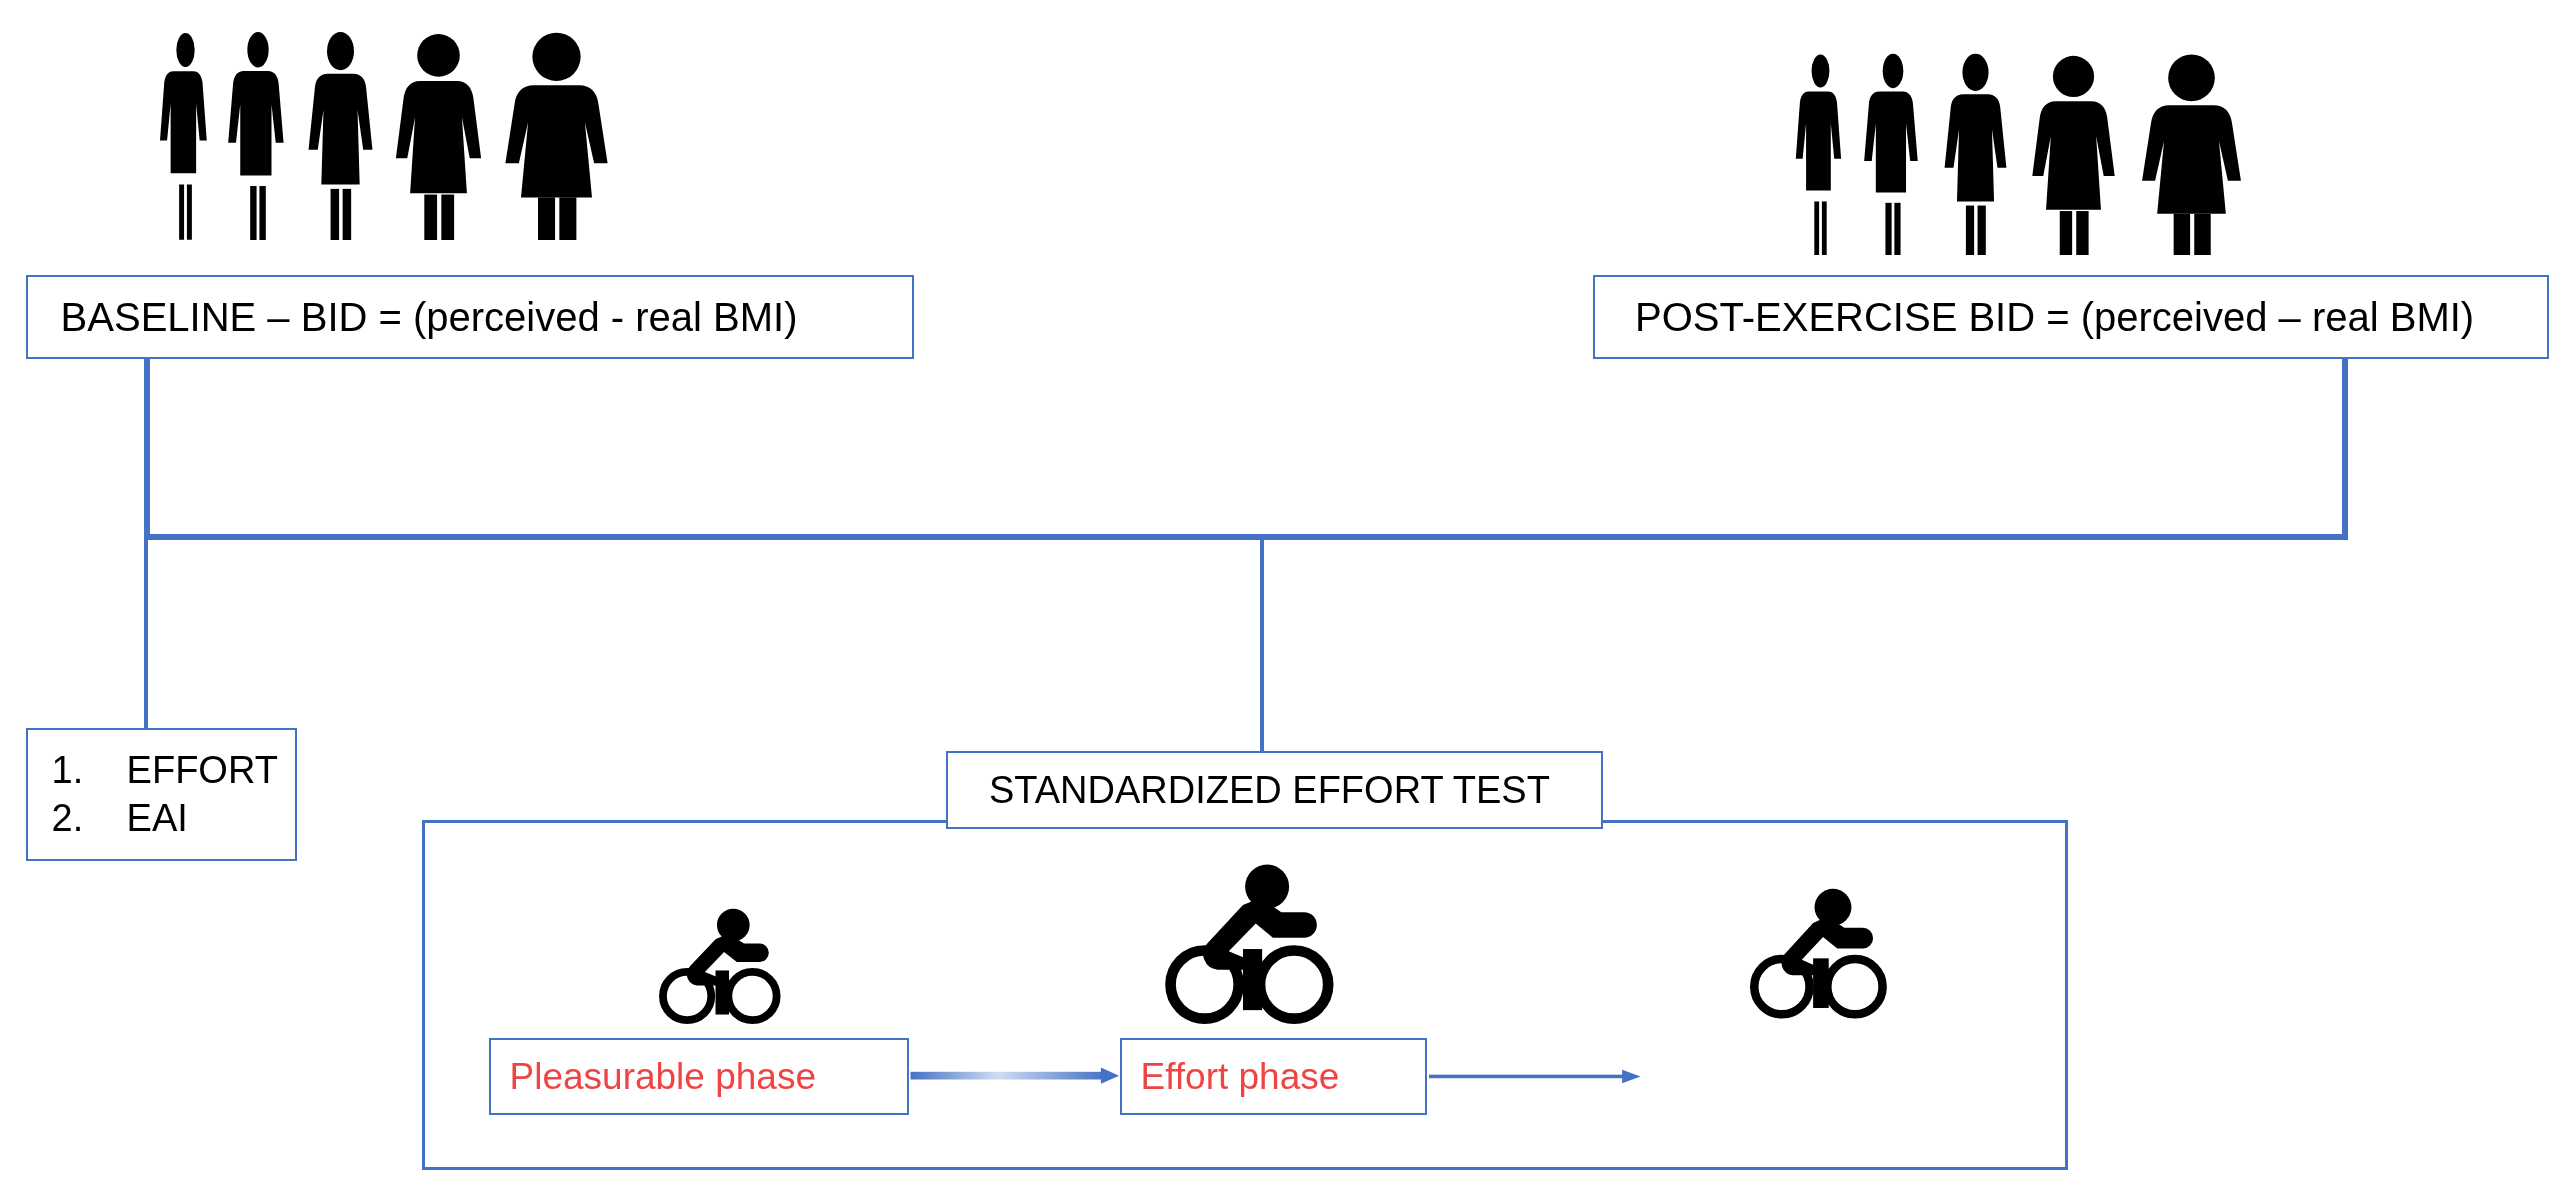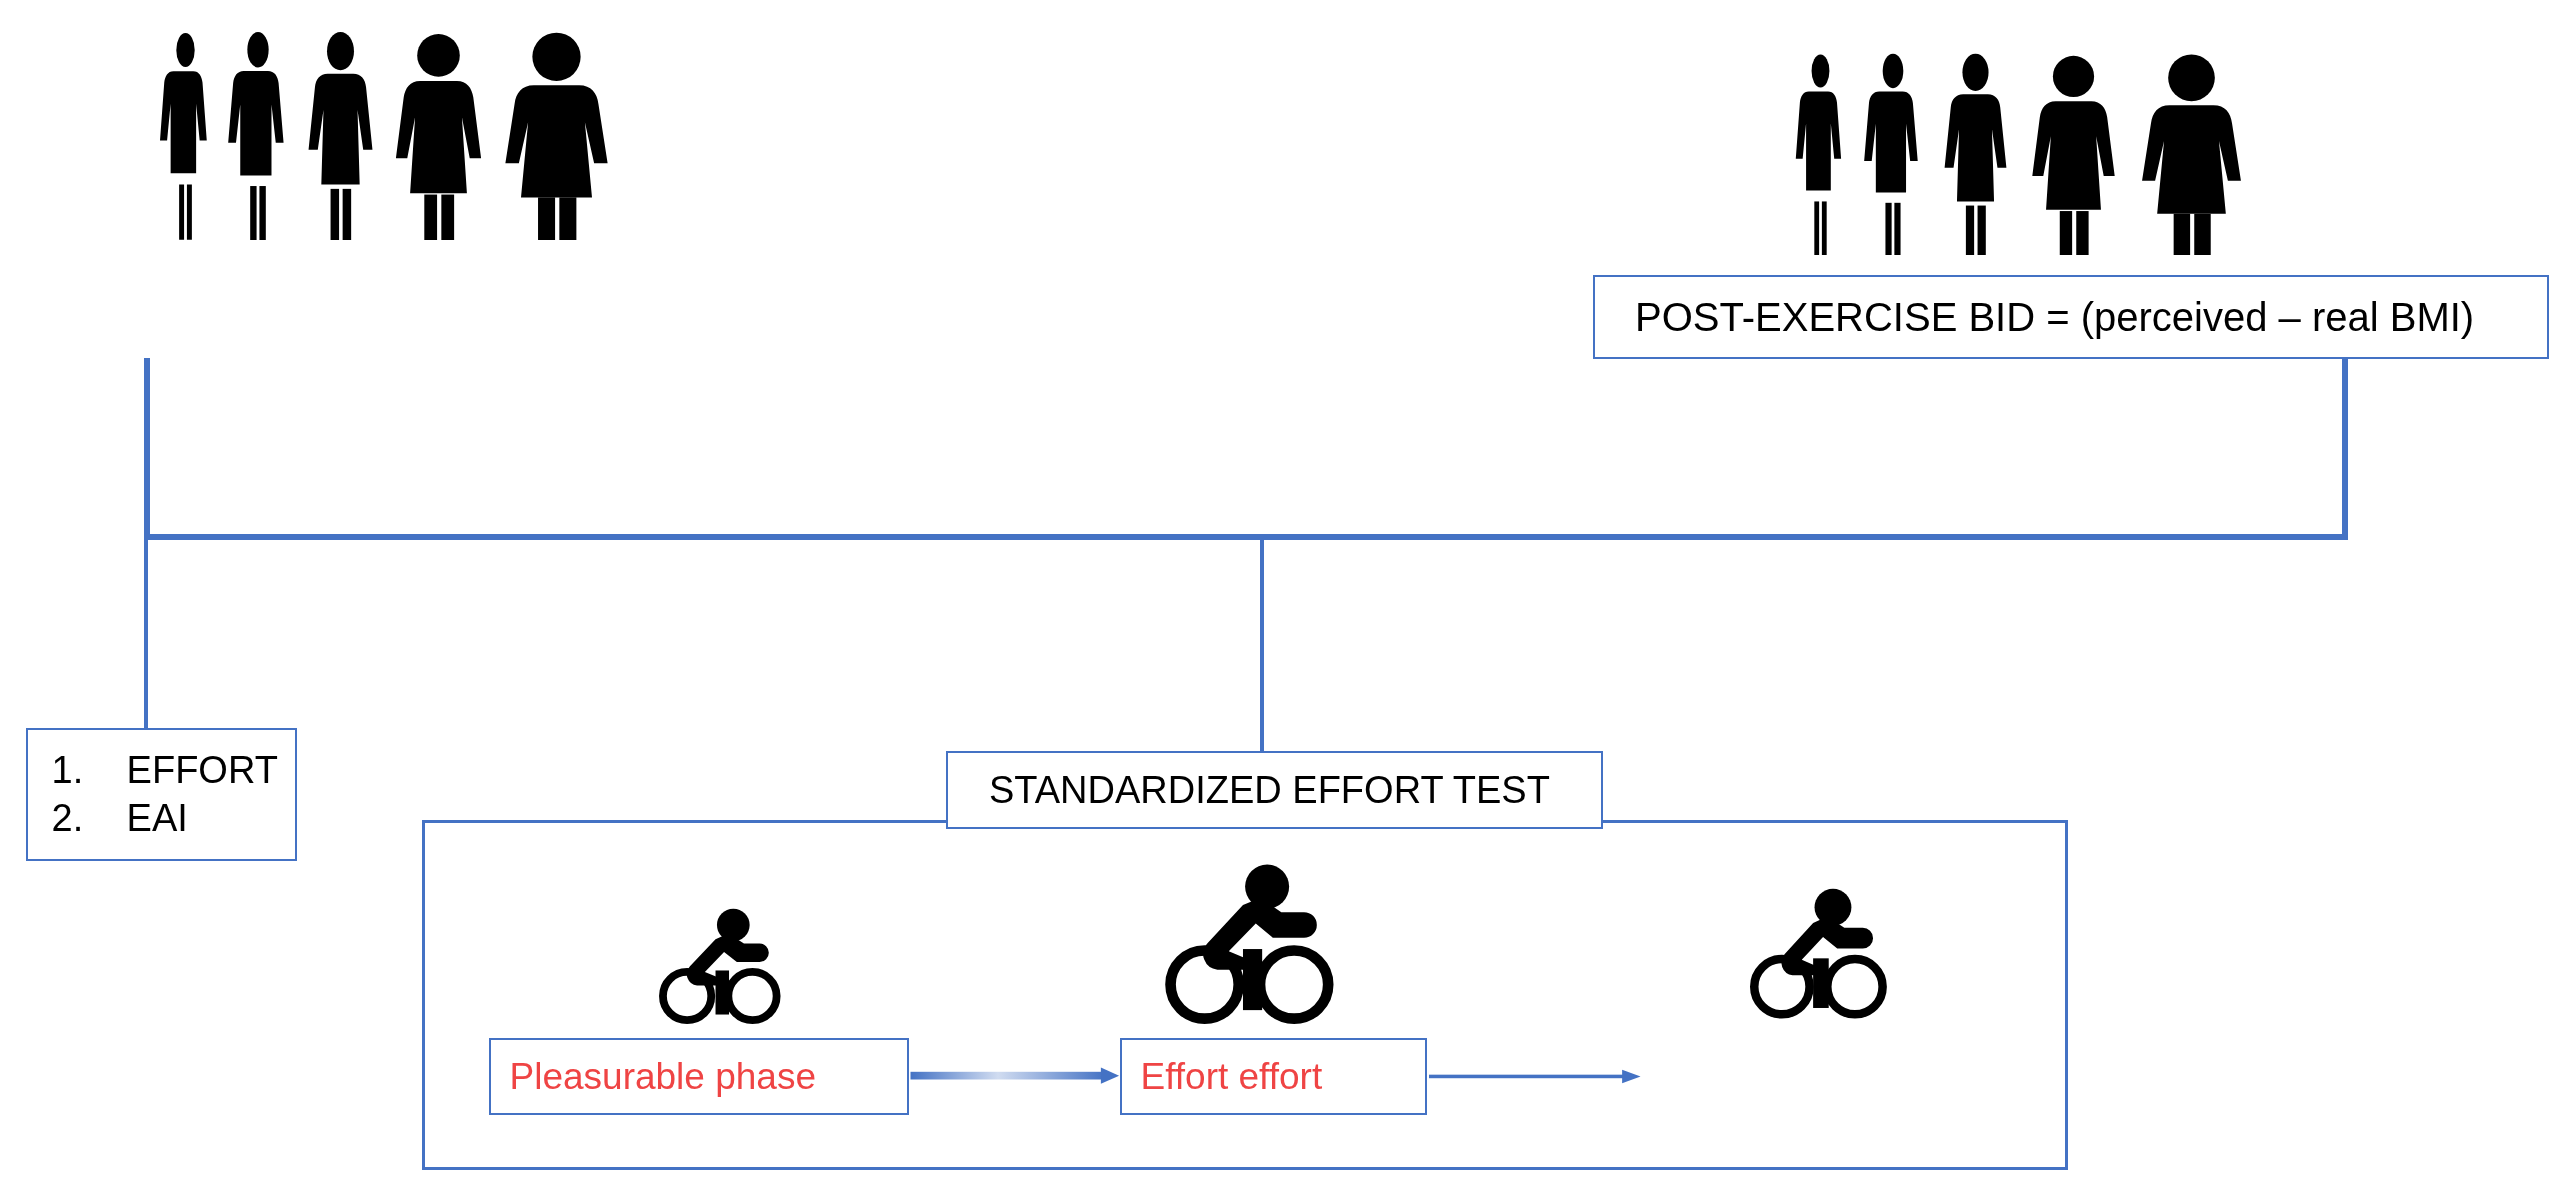--- a/index.html
+++ b/index.html
@@ -95,20 +95,23 @@
       <rect x="82" y="240" width="24" height="60" fill="#000"></rect>
     </svg>
   </div>
 
   <div class="line" style="left:144px; top:358px; width:5.7px; height:182px;"></div>
   <div class="line" style="left:2342px; top:358px; width:5.7px; height:182px;"></div>
   <div class="line" style="left:144px; top:534px; width:2204px; height:5.7px;"></div>
   <div class="line" style="left:144px; top:534px; width:4.3px; height:222px;"></div>
   <div class="line" style="left:1260px; top:534px; width:4.3px; height:222px;"></div>
 
+  <div class="box" style="left:25.6px; top:275px; width:888px; height:84px;">
+    <span class="box-label" style="padding-left:33px;">BASELINE – BID = (perceived - real BMI)</span>
+  </div>
 
   <div class="box" style="left:1593px; top:275px; width:956px; height:84px;">
     <span class="box-label" style="padding-left:40px;">POST-EXERCISE BID = (perceived – real BMI)</span>
   </div>
 
   <div class="listbox" style="left:25.6px; top:728px; width:271px; height:133px;">
     <div class="listrow">
       <span class="listnum">1.</span>
       <span class="listtxt">EFFORT</span>
     </div>
@@ -152,21 +155,21 @@
       <circle cx="52" cy="142" r="39" fill="none" stroke="#000" stroke-width="12"></circle>
       <circle cx="155" cy="142" r="39" fill="none" stroke="#000" stroke-width="12"></circle>
     </svg>
   </div>
 
   <div class="phase-box" style="left:489px; top:1038px; width:420px; height:77px; z-index:4;">
     <span class="phase-label">Pleasurable phase</span>
   </div>
 
   <div class="phase-box" style="left:1120px; top:1038px; width:307px; height:77px; z-index:4;">
-    <span class="phase-label">Effort effort</span>
+    <span class="phase-label">Effort phase</span>
   </div>
 
 
   <div class="arrow-wrap" style="left:909px; top:1062px; width:213px; height:28px; z-index:4;">
     <svg width="213" height="28" viewBox="0 0 300 40">
       <defs>
         <linearGradient id="gradArrow1" x1="0" y1="0" x2="1" y2="0">
           <stop offset="0%" stop-color="#4472C4" stop-opacity="1"></stop>
           <stop offset="45%" stop-color="#4472C4" stop-opacity="0.25"></stop>
           <stop offset="100%" stop-color="#4472C4" stop-opacity="1"></stop>

